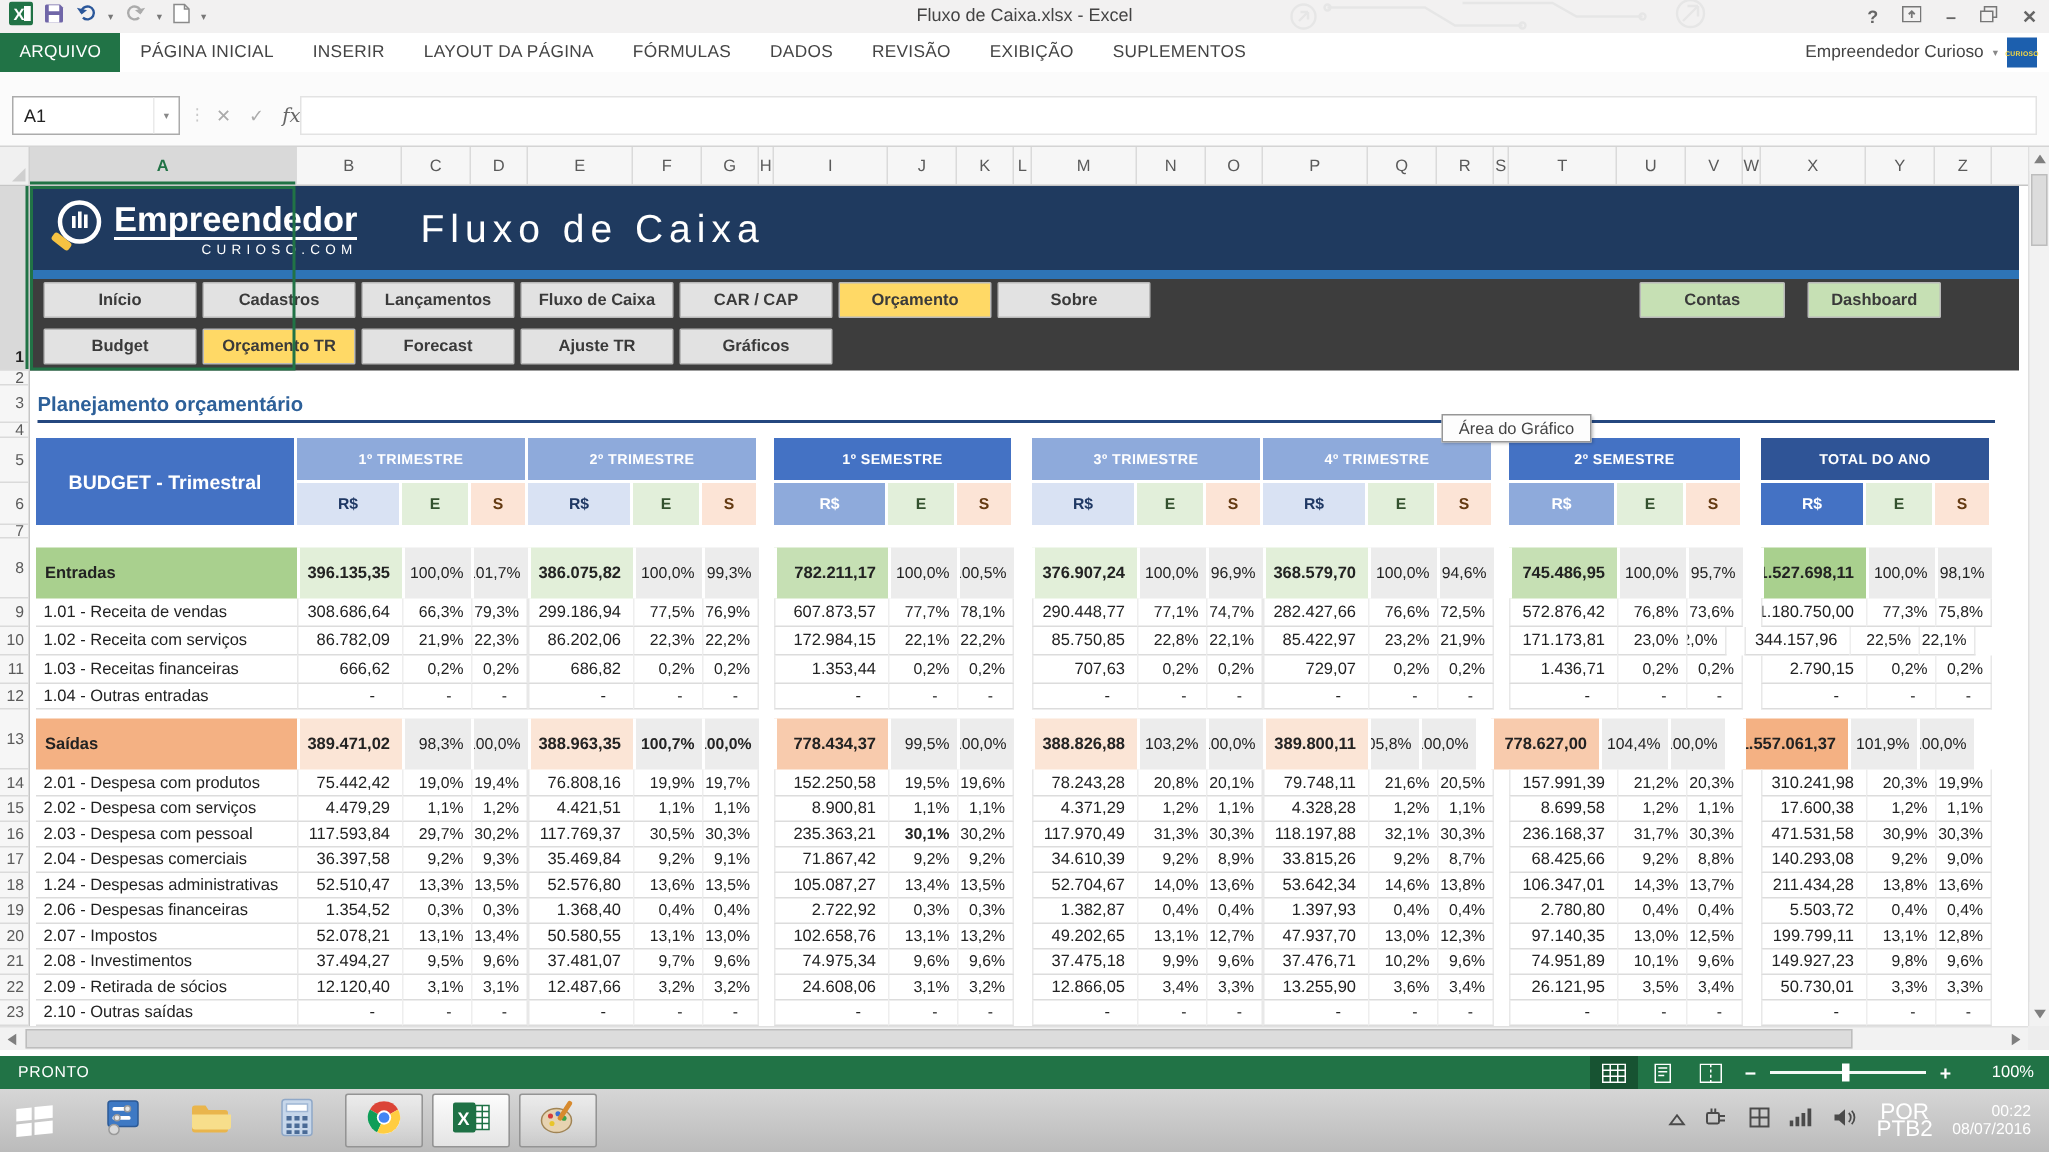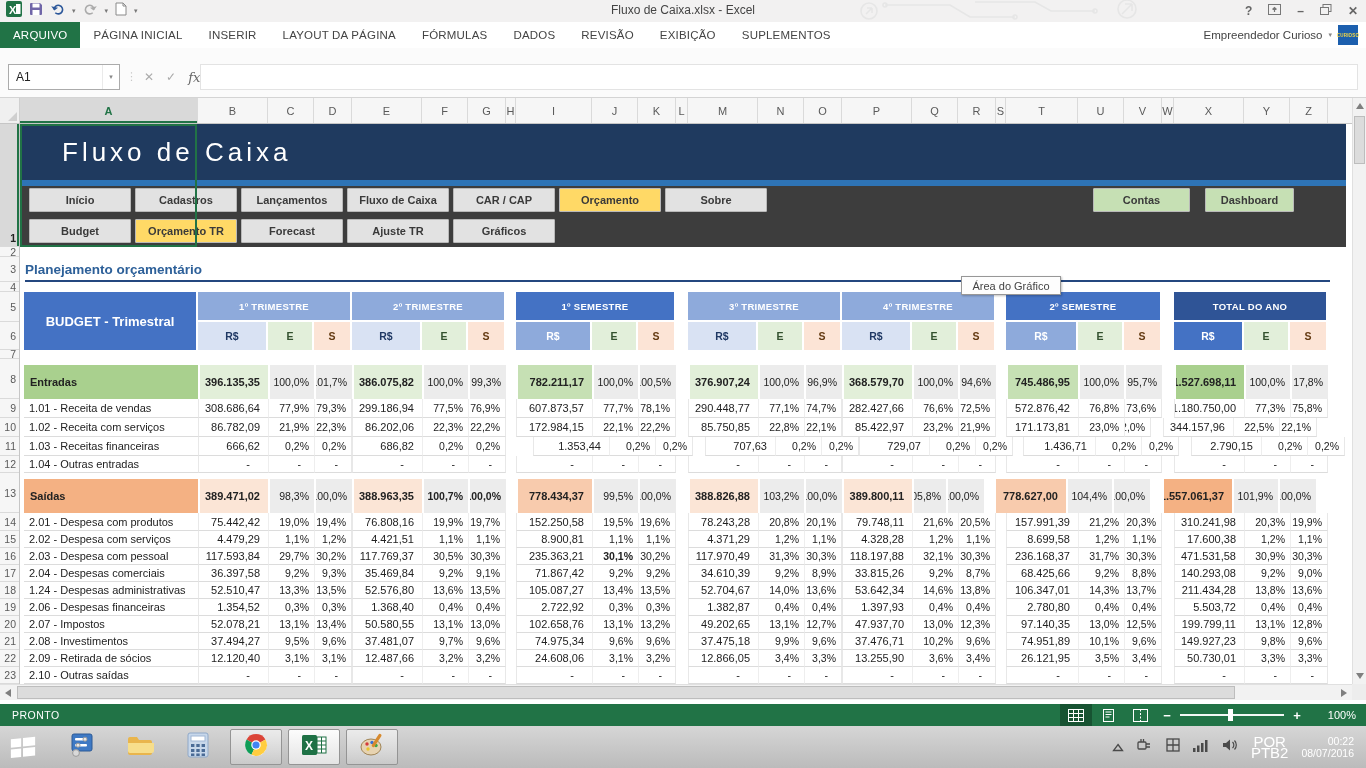--- a/index.html
+++ b/index.html
@@ -319,20 +319,33 @@
         <div class="rhdr" style="height: 17px;">19</div>
         <div class="rhdr" style="height: 17px;">20</div>
         <div class="rhdr" style="height: 17px;">21</div>
         <div class="rhdr" style="height: 17px;">22</div>
         <div class="rhdr" style="height: 17px;">23</div>
       </div>
 
     <div class="grid">
 
       <div class="banner">
+        <div class="logo">
+          <svg width="46" height="50" viewBox="0 0 46 50">
+            <circle cx="25" cy="21" r="13" fill="none" stroke="#fff" stroke-width="3"></circle>
+            <rect x="20" y="17" width="2.4" height="8" fill="#fff"></rect>
+            <rect x="24" y="14" width="2.4" height="11" fill="#fff"></rect>
+            <rect x="28" y="16" width="2.4" height="9" fill="#fff"></rect>
+            <rect x="6" y="31" width="14" height="6" rx="2" fill="#F5C242" transform="rotate(38 13 34)"></rect>
+          </svg>
+          <div class="logotext">
+            <div class="l1">Empreendedor</div>
+            <div class="l2">CURIOSO.COM</div>
+          </div>
+        </div>
         <div class="fluxotitle">Fluxo  de  Caixa</div>
       </div>
       <div class="stripe"></div>
       <div class="panel" id="nav-panel">
           <div class="navbtn gray" style="left: 9px; top: 2px;">Início</div>
           <div class="navbtn gray" style="left: 115px; top: 2px;">Cadastros</div>
           <div class="navbtn gray" style="left: 221px; top: 2px;">Lançamentos</div>
           <div class="navbtn gray" style="left: 327px; top: 2px;">Fluxo de Caixa</div>
           <div class="navbtn gray" style="left: 433px; top: 2px;">CAR / CAP</div>
           <div class="navbtn yellow" style="left: 539px; top: 2px;">Orçamento</div>
@@ -433,26 +446,26 @@
             <div class="cell money t-money tone-light" style="width: 70px;">368.579,70</div>
             <div class="cell pct t-pct" style="width: 46px;">100,0%</div>
             <div class="cell pct t-pct" style="width: 38px;">94,6%</div>
             <div class="cell gapcell" style="width: 10px; border: none; background: transparent;"></div>
             <div class="cell money t-money tone-medium" style="width: 72px;">745.486,95</div>
             <div class="cell pct t-pct" style="width: 46px;">100,0%</div>
             <div class="cell pct t-pct" style="width: 38px;">95,7%</div>
             <div class="cell gapcell" style="width: 12px; border: none; background: transparent;"></div>
             <div class="cell money t-money tone-dark" style="width: 70px;">1.527.698,11</div>
             <div class="cell pct t-pct" style="width: 46px;">100,0%</div>
-            <div class="cell pct t-pct" style="width: 38px;">17,8%</div>
+            <div class="cell pct t-pct" style="width: 38px;">98,1%</div>
           </div>
           <div class="trow detail" style="height: 19px;">
             <div class="cell lab">1.01 - Receita de vendas</div>
             <div class="cell money" style="width: 70px;">308.686,64</div>
-            <div class="cell pct" style="width: 46px;">77,9%</div>
+            <div class="cell pct" style="width: 46px;">66,3%</div>
             <div class="cell pct s-last" style="width: 38px;">79,3%</div>
             <div class="cell money" style="width: 70px;">299.186,94</div>
             <div class="cell pct" style="width: 46px;">77,5%</div>
             <div class="cell pct s-last" style="width: 38px;">76,9%</div>
             <div class="cell gapcell" style="width: 10px; border: none; background: transparent;"></div>
             <div class="cell money" style="width: 76px;">607.873,57</div>
             <div class="cell pct" style="width: 46px;">77,7%</div>
             <div class="cell pct s-last" style="width: 38px;">78,1%</div>
             <div class="cell gapcell" style="width: 12px; border: none; background: transparent;"></div>
             <div class="cell money" style="width: 70px;">290.448,77</div>
@@ -500,21 +513,21 @@
           </div>
           <div class="trow detail" style="height: 19px;">
             <div class="cell lab">1.03 - Receitas financeiras</div>
             <div class="cell money" style="width: 70px;">666,62</div>
             <div class="cell pct" style="width: 46px;">0,2%</div>
             <div class="cell pct s-last" style="width: 38px;">0,2%</div>
             <div class="cell money" style="width: 70px;">686,82</div>
             <div class="cell pct" style="width: 46px;">0,2%</div>
             <div class="cell pct s-last" style="width: 38px;">0,2%</div>
             <div class="cell gapcell" style="width: 10px; border: none; background: transparent;"></div>
-            <div class="cell money" style="width: 76px; margin-left: 17px;">1.353,44</div>
+            <div class="cell money" style="width: 76px;">1.353,44</div>
             <div class="cell pct" style="width: 46px;">0,2%</div>
             <div class="cell pct s-last" style="width: 38px;">0,2%</div>
             <div class="cell gapcell" style="width: 12px; border: none; background: transparent;"></div>
             <div class="cell money" style="width: 70px;">707,63</div>
             <div class="cell pct" style="width: 46px;">0,2%</div>
             <div class="cell pct s-last" style="width: 38px;">0,2%</div>
             <div class="cell money" style="width: 70px;">729,07</div>
             <div class="cell pct" style="width: 46px;">0,2%</div>
             <div class="cell pct s-last" style="width: 38px;">0,2%</div>
             <div class="cell gapcell" style="width: 10px; border: none; background: transparent;"></div>

